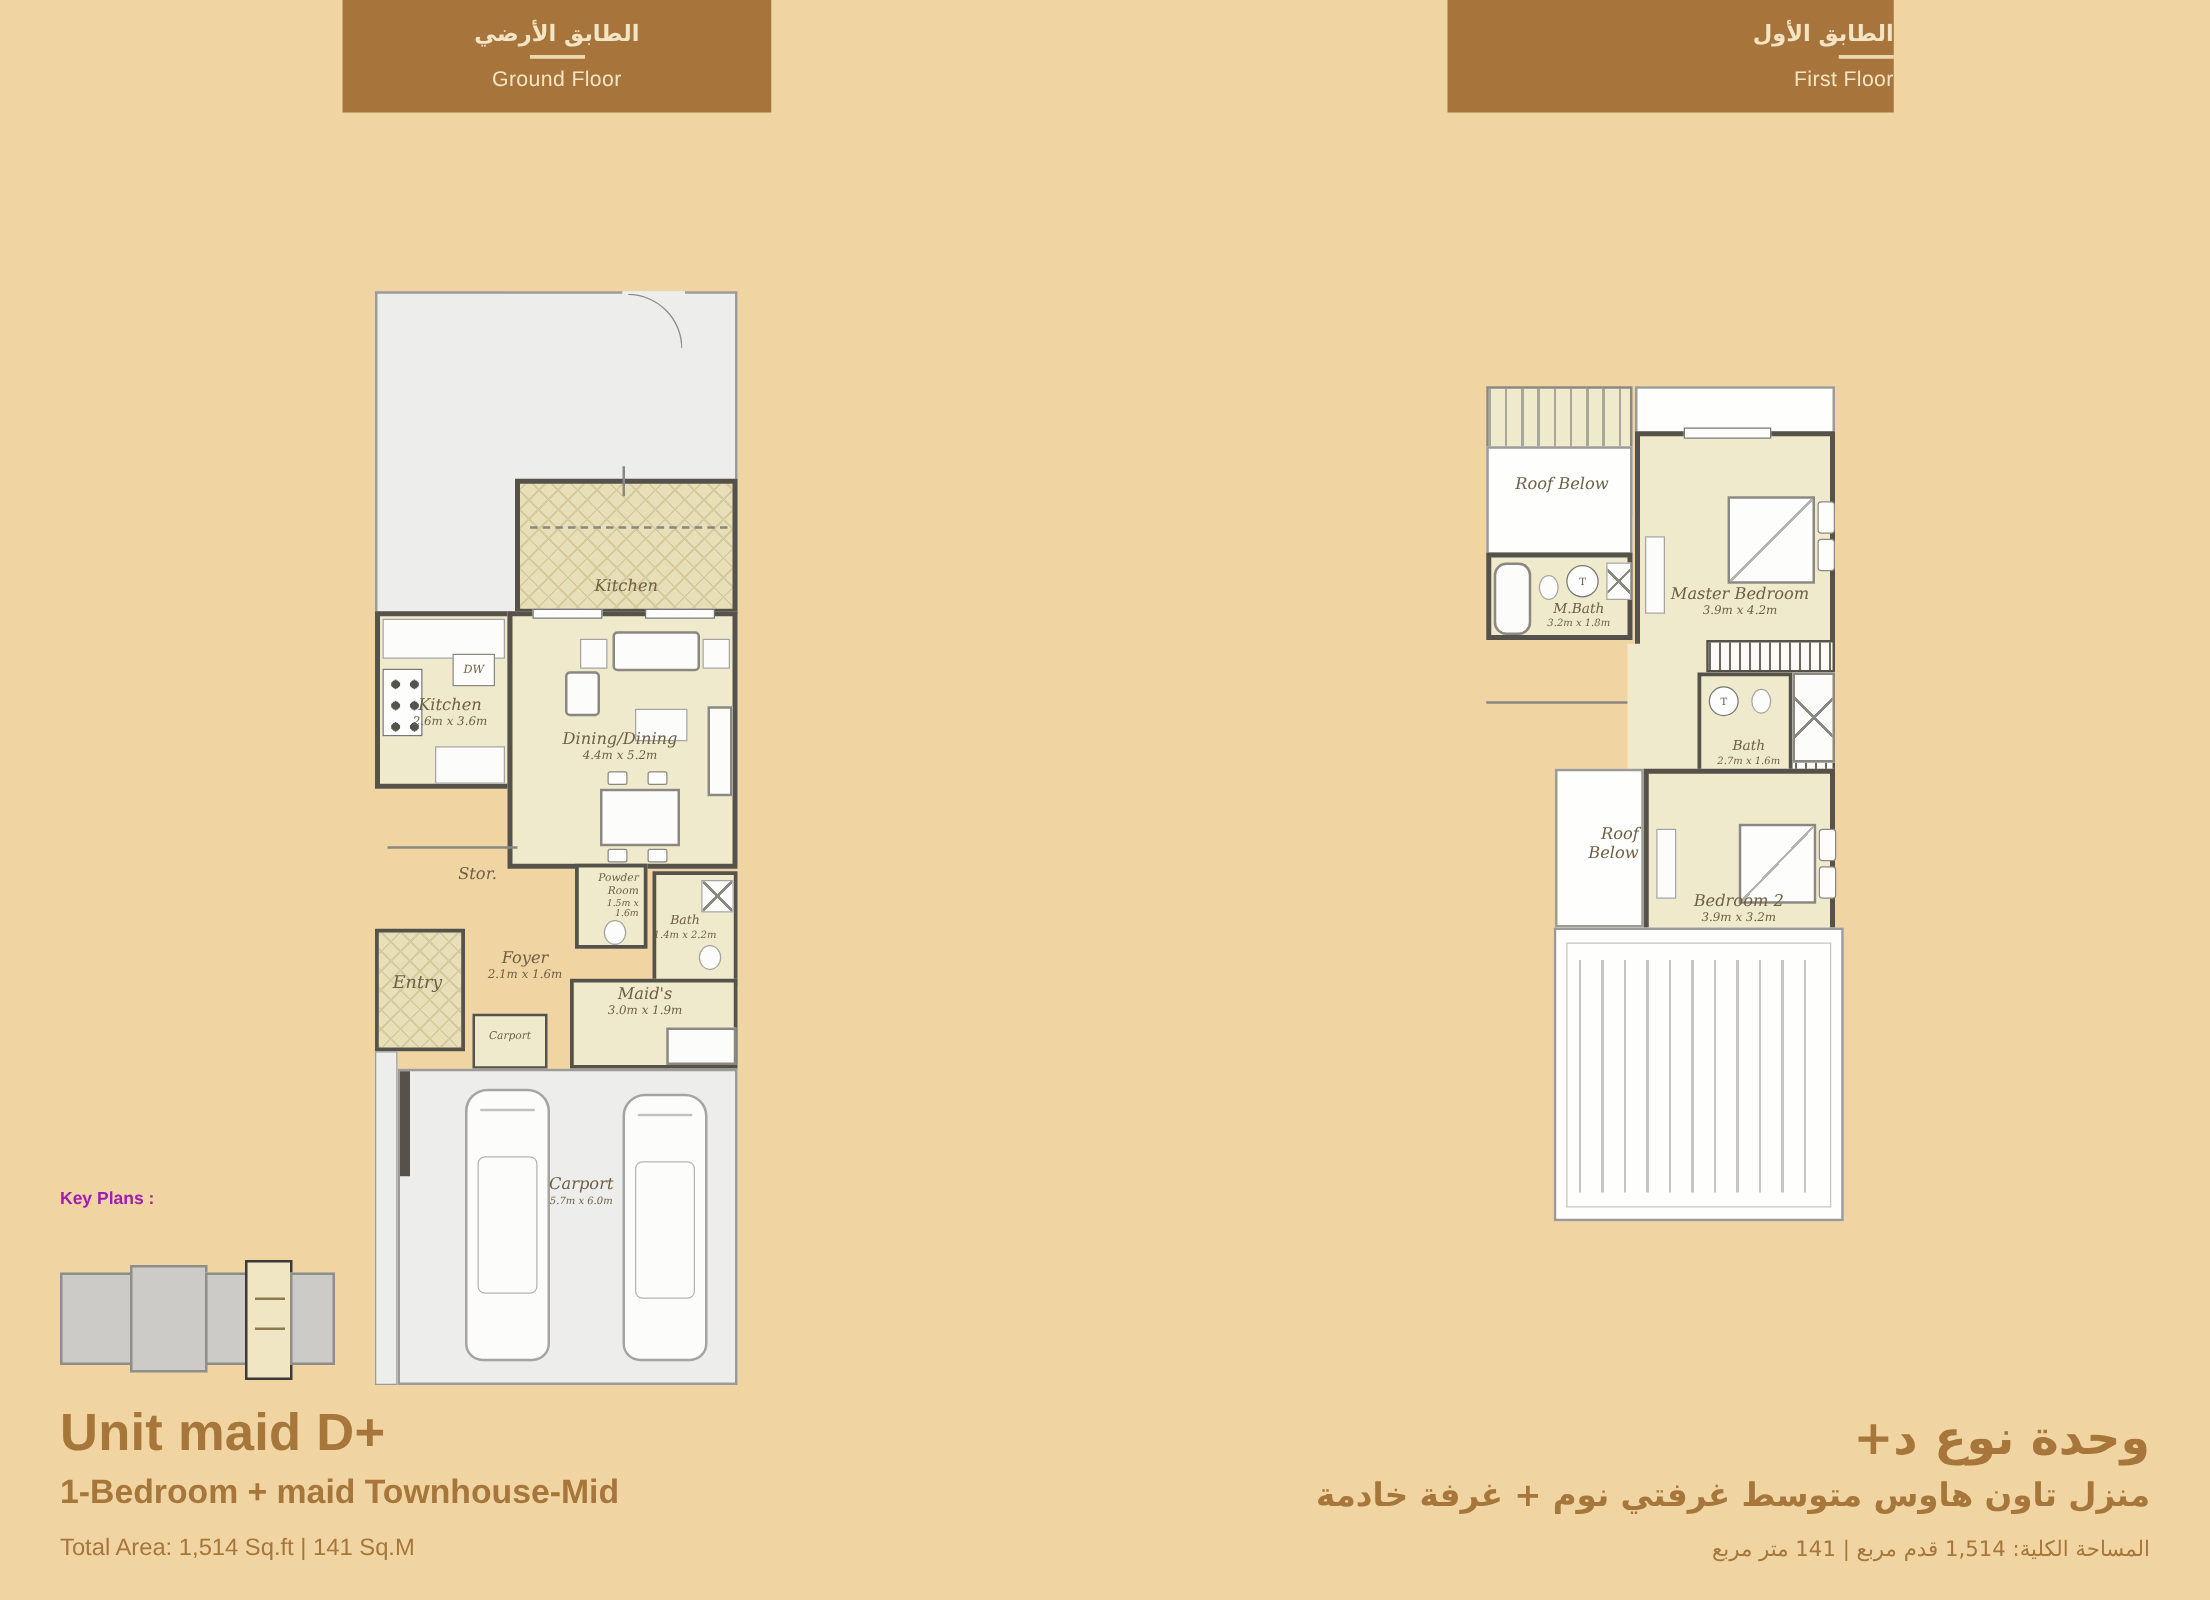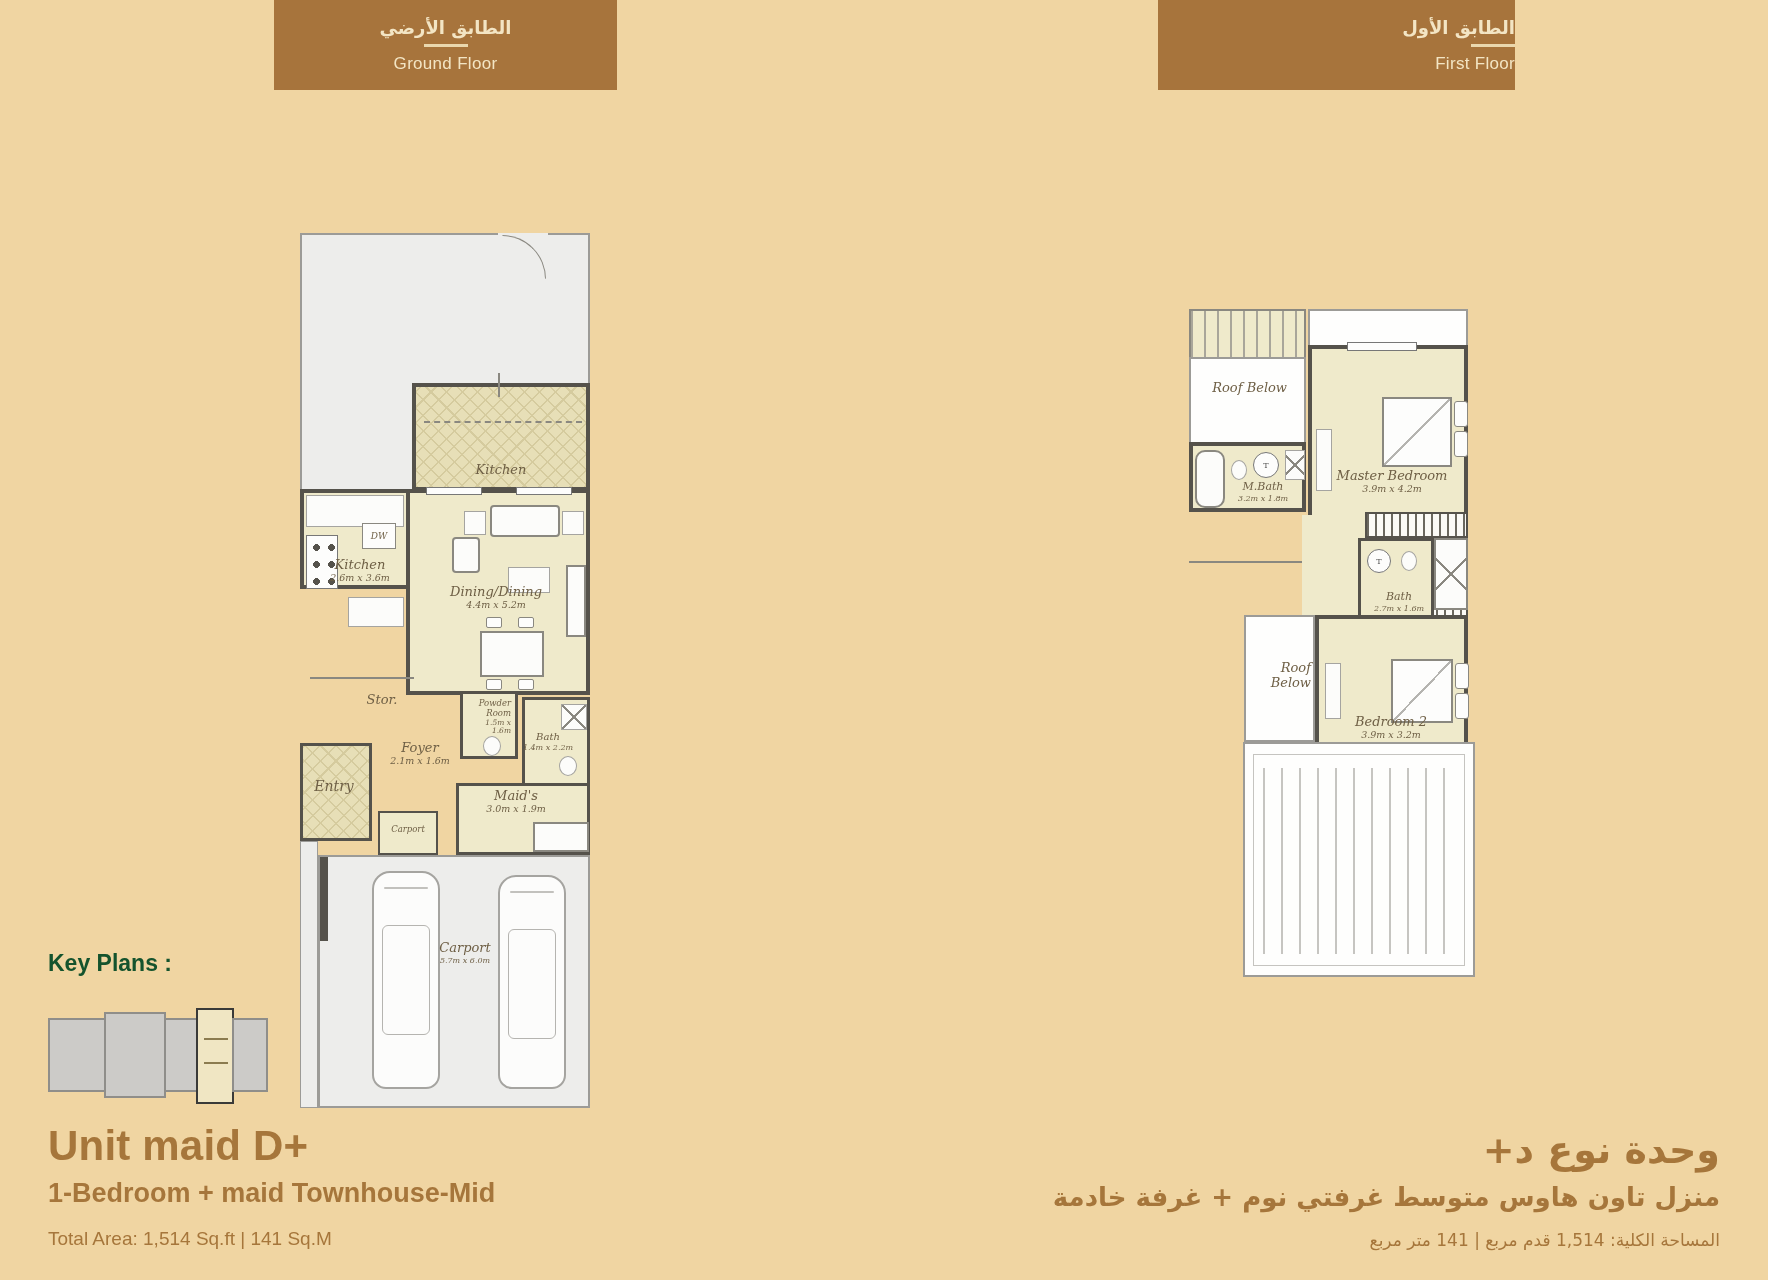--- a/index.html
+++ b/index.html
@@ -49,21 +49,21 @@
   .pillows{position:absolute;display:flex;flex-direction:column;gap:4px;}
   .pillows div{width:14px;height:26px;background:#FDFDFC;border:1.5px solid #8A8880;border-radius:3px;box-sizing:border-box;}
   .chair{position:absolute;width:16px;height:11px;background:#FDFDFC;border:1.5px solid #8A8880;border-radius:2px;box-sizing:border-box;}
   .sink{position:absolute;background:#FDFDFC;border:1.5px solid #777;border-radius:50%;box-sizing:border-box;display:flex;align-items:center;justify-content:center;font-size:8px;color:#555;font-family:"DejaVu Serif",serif;}
 
   
   .kp-grey{position:absolute;background:#CCCBC8;border:2px solid #8F8E8A;box-sizing:border-box;}
   .kp-unit{position:absolute;background:#F0E6C3;border:2px solid #3A3A38;box-sizing:border-box;}
 
   
-  .keyplans-label{position:absolute;font-size:23px;font-weight:700;color:#14532d;}
+  .keyplans-label{position:absolute;font-size:14px;font-weight:700;color:#a21caf;}
   .title-en{position:absolute;font-size:42px;font-weight:800;color:#A6763B;letter-spacing:.2px;}
   .subtitle-en{position:absolute;font-size:27px;font-weight:700;color:#A6763B;}
   .area-en{position:absolute;font-size:19px;color:#A6763B;}
   .ar{direction:rtl;text-align:right;font-family:"DejaVu Sans",sans-serif;}
   .title-ar{position:absolute;font-size:38px;font-weight:800;color:#A6763B;}
   .subtitle-ar{position:absolute;font-size:26px;font-weight:700;color:#A6763B;}
   .area-ar{position:absolute;font-size:17px;color:#A6763B;}
 </style>
 </head>
 <body>
@@ -88,21 +88,21 @@
     <div class="arc" style="left:202px;top:2px;width:44px;height:44px;"></div>
 
     <div class="room lattice" style="left:112px;top:150px;width:178px;height:108px;">
       <div class="abs" style="left:8px;top:34px;width:158px;border-top:2px dashed #8A8880;"></div>
       <div class="abs" style="left:82px;top:-14px;width:2px;height:24px;background:#8A8880;"></div>
     </div>
     <div class="rlabel" style="left:201px;top:230px;">
       <div class="rname">Kitchen</div>
     </div>
 
-    <div class="room" style="left:0;top:256px;width:110px;height:100px;">
+    <div class="room" style="left:0;top:256px;width:110px;height:142px;">
       <div class="furn thin" style="left:2px;top:2px;width:98px;height:32px;"></div>
       <div class="dwbox" style="left:58px;top:30px;width:34px;height:26px;">
           <span>DW</span>
         </div>
       <div class="stove" style="left:2px;top:42px;width:32px;height:54px;"></div>
       <div class="furn thin" style="left:44px;top:104px;width:56px;height:30px;"></div>
     </div>
     <div class="rlabel" style="left:60px;top:325px;">
       <div class="rname">Kitchen</div>
       <div class="rdims">2.6m x 3.6m</div>
@@ -144,21 +144,21 @@
 
     <div class="room thin" style="left:222px;top:464px;width:68px;height:92px;">
       <div class="furn thin xbox" style="left:36px;top:4px;width:26px;height:26px;"></div>
       <div class="furn thin oval" style="left:34px;top:56px;width:18px;height:20px;"></div>
     </div>
     <div class="rlabel sm" style="left:248px;top:498px;">
       <div class="rname">Bath</div>
       <div class="rdims">1.4m x 2.2m</div>
     </div>
 
-    <div class="rlabel" style="left:120px;top:508px;">
+    <div class="rlabel" style="left:120px;top:527px;">
       <div class="rname">Foyer</div>
       <div class="rdims">2.1m x 1.6m</div>
     </div>
 
     <div class="room thin lattice" style="left:0;top:510px;width:72px;height:98px;"></div>
     <div class="rlabel" style="left:34px;top:545px;">
       <div class="rname" style="font-size:14px;">Entry</div>
     </div>
 
     <div class="room thin" style="left:78px;top:578px;width:60px;height:44px;border-width:2px;"></div>

